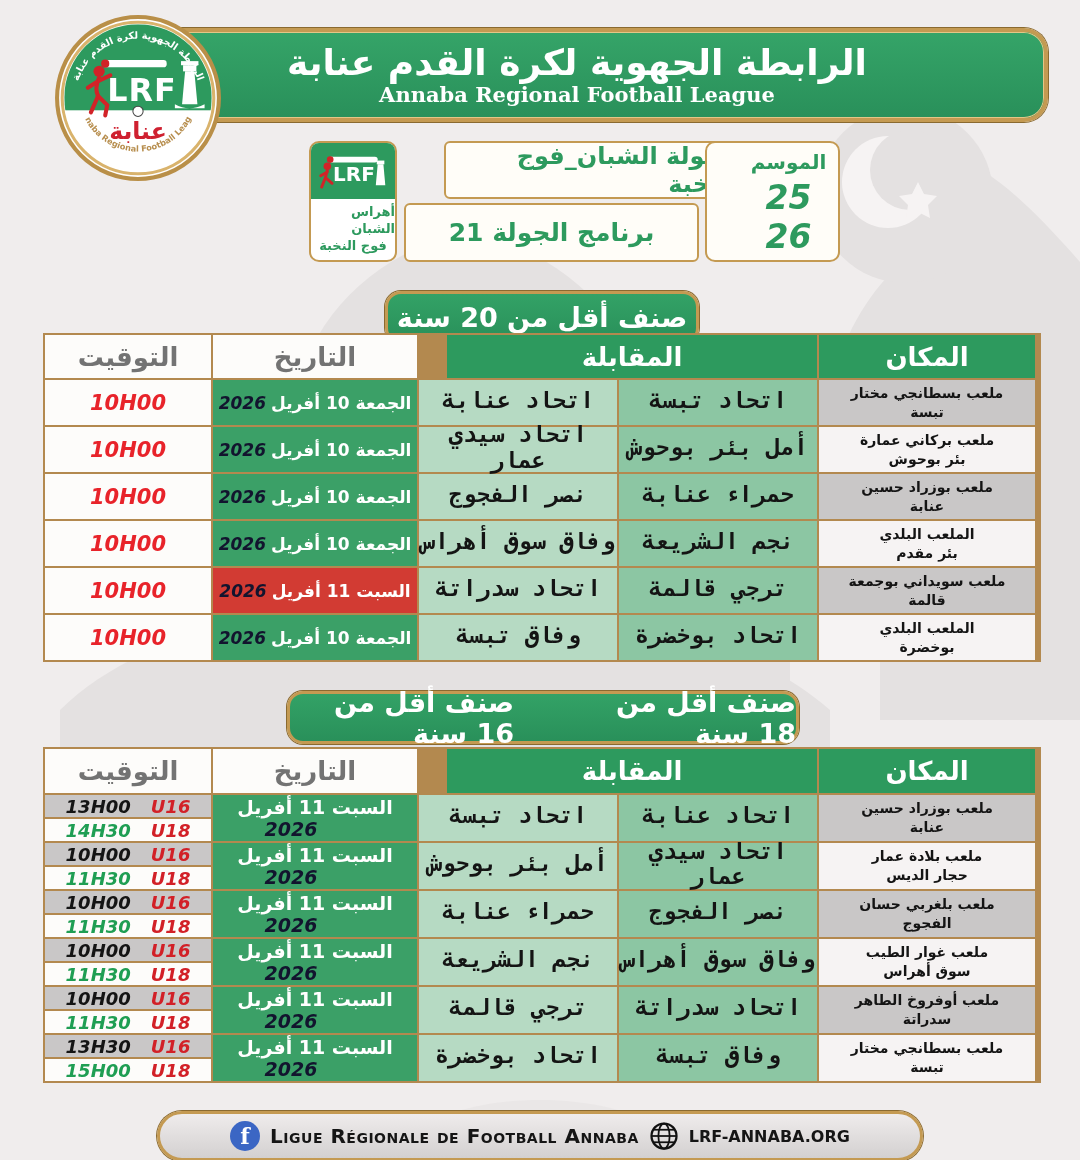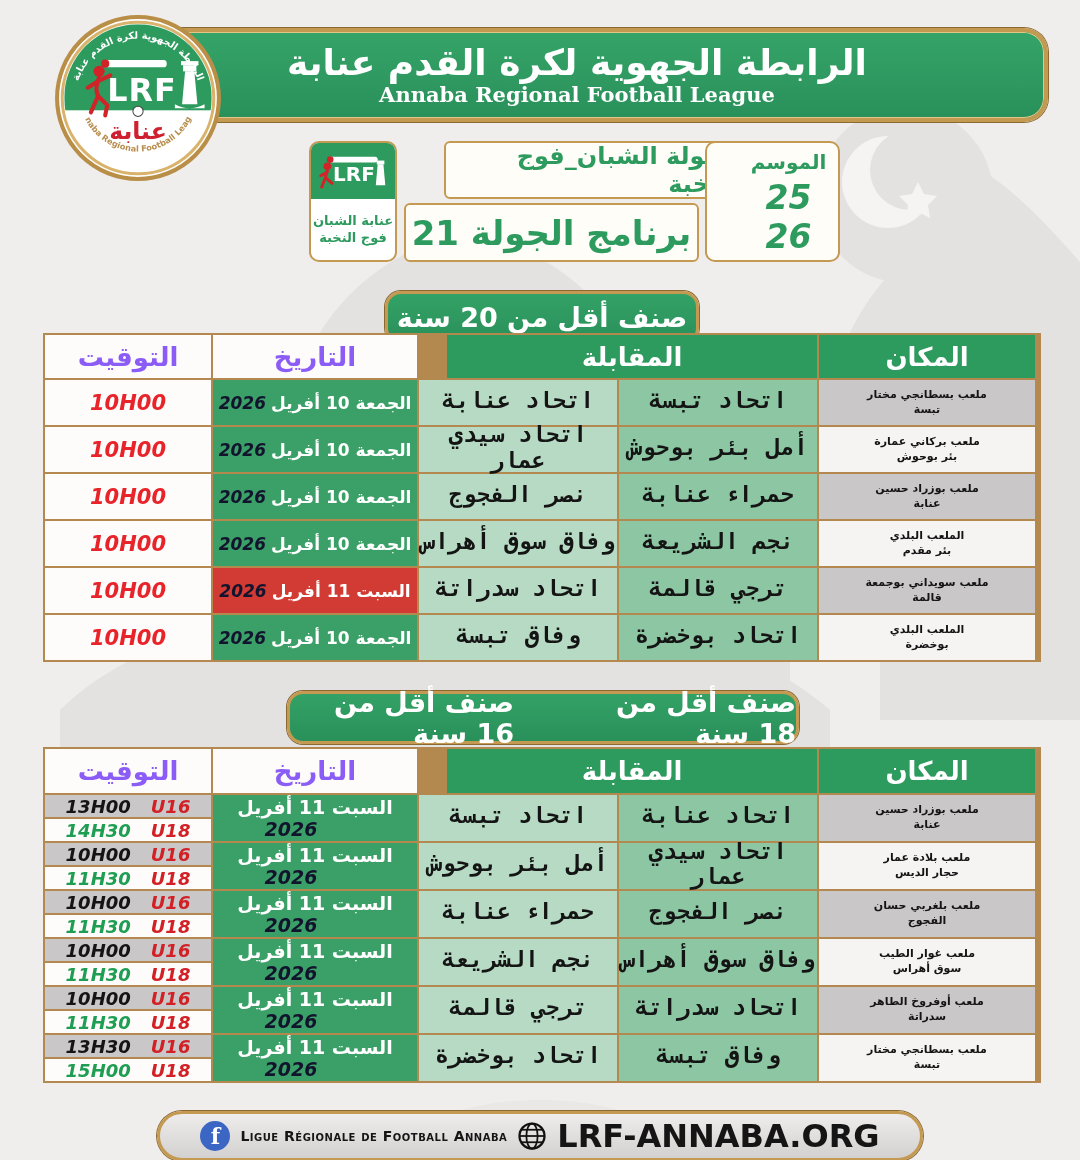--- a/index.html
+++ b/index.html
@@ -20,71 +20,71 @@
 
   
   .badge{position:absolute;left:309px;top:141px;width:84px;height:117px;z-index:1;background:#fff;
     border:2px solid #c49a52;border-radius:10px;overflow:hidden;display:flex;flex-direction:column;}
   .badge-top{height:56px;background:#2d9a5e;display:flex;align-items:center;justify-content:center;}
   .badge-bot{flex:1;display:flex;flex-direction:column;align-items:center;justify-content:center;
     color:#2d9a5e;font-weight:bold;font-size:13px;line-height:1.3;direction:rtl;}
   .box{position:absolute;z-index:1;background:#fffdf8;border:2px solid #c49a52;border-radius:6px;
     display:flex;align-items:center;justify-content:center;color:#2d9a5e;font-weight:bold;direction:rtl;}
   .box1{left:404px;top:141px;width:291px;height:54px;font-size:24px;margin-left:40px;}
-  .box2{left:404px;top:203px;width:291px;height:55px;font-size:34px;}
+  .box2{left:404px;top:203px;width:291px;height:55px;font-size:25px;}
   .season{position:absolute;left:705px;top:141px;width:99px;height:117px;z-index:1;background:#fffdf8;
     border:2px solid #c49a52;border-radius:10px;display:flex;flex-direction:column;align-items:center;
     justify-content:space-evenly;color:#2d9a5e;font-weight:bold;padding-left:32px;}
   .season .sl{font-size:20px;}
   .season .sy{font-size:33px;line-height:1;font-style:italic;}
 
   
   .pill{position:absolute;z-index:1;background:linear-gradient(#33a266,#29905a);border:3px solid #c49a52;
     border-radius:16px;box-shadow:0 0 0 1px #8a6a30;color:#fff;font-weight:bold;font-size:27px;
     display:flex;align-items:center;justify-content:center;direction:rtl;}
   .pill1{left:385px;top:279px;width:308px;height:47px;margin-top:12px;}
   .pill2{left:287px;top:691px;width:506px;height:47px;gap:58px;}
 
   
   .sched{position:absolute;left:43px;width:994px;z-index:1;background:#b3894f;padding:2px;
     display:grid;grid-template-columns:166px 204px 198px 198px 216px;gap:2px;}
   .t1{top:333px;grid-template-rows:43px repeat(6,45px);}
   .t2{top:747px;grid-template-rows:44px repeat(6,46px);}
   .hc{display:flex;align-items:center;justify-content:center;font-weight:bold;font-size:26px;direction:rtl;}
-  .hc-white{background:#fdfcfa;color:#8b5cf6;}
+  .hc-white{background:#fdfcfa;color:#737373;}
   .hc-green{background:#2d9a5e;color:#fff;}
   .hc-match{grid-column:3/5;margin-left:28px;}
   .cell{display:flex;align-items:center;justify-content:center;}
   .c-time{background:#fdfcfa;color:#e8232a;font-weight:bold;font-style:italic;font-size:21px;}
   .c-date{background:#3ba067;color:#fff;font-weight:bold;font-size:17px;direction:rtl;gap:5px;text-align:center;}
   .c-date .y{color:#12142e;font-style:italic;}
   .c-date.red{background:#d23b33;}
   .c-away{background:#b6dac3;}
   .c-home{background:#8cc6a3;}
   .c-away,.c-home{color:#141414;font-weight:bold;font-size:23px;direction:rtl;text-align:center;line-height:1.1;font-family:Liberation Mono, monospace;}
-  .c-venue{background:#f6f3f3;color:#141414;font-weight:bold;font-size:11px;direction:rtl;
+  .c-venue{background:#f6f3f3;color:#141414;font-weight:bold;font-size:14px;direction:rtl;
     flex-direction:column;line-height:1.35;text-align:center;}
   .c-venue.shade{background:#c9c7c7;}
   .c-time2{background:#a3a3a3;flex-direction:column;padding:0;align-items:stretch;}
   .half{flex:1;display:flex;align-items:center;justify-content:center;gap:20px;direction:ltr;
     font-weight:bold;font-style:italic;font-size:18px;}
   .half .cat{color:#d22027;}
   .half.u16{background:#c9c7c7;color:#141414;border-bottom:2px solid #b3894f;}
   .half.u18{background:#fdfcfa;color:#1f9e53;}
   .t2 .c-date{flex-direction:column;gap:0;font-size:19px;}
   .t2 .c-date .y{transform:translateX(-24px);}
 
   
   .footer{position:absolute;left:50%;top:1111px;transform:translateX(-50%);width:760px;height:44px;z-index:1;
     background:linear-gradient(#efecec,#d3d0d0);border:3px solid #c49a52;border-radius:26px;
     box-shadow:0 0 0 1px #8a6a30;display:flex;align-items:center;justify-content:center;gap:10px;color:#151515;}
   .fb{width:30px;height:30px;border-radius:50%;background:#3b66c4;color:#fff;display:flex;align-items:center;
     justify-content:center;font-weight:bold;font-size:22px;font-family:"DejaVu Serif",serif;}
-  .fbl{font-variant:small-caps;font-weight:bold;font-size:14px;letter-spacing:.5px;white-space:nowrap;}
-  .site{font-weight:bold;font-size:32px;white-space:nowrap;}
+  .fbl{font-variant:small-caps;font-weight:bold;font-size:20px;letter-spacing:.5px;white-space:nowrap;}
+  .site{font-weight:bold;font-size:16px;white-space:nowrap;}
 </style>
 </head>
 <body>
 
 <div class="page">
 
   <svg class="wm" width="1080" height="1160" viewBox="0 0 1080 1160">
     <g fill="#e4e1e1">
       <path d="M468 230 C 360 258 300 330 288 428 L652 428 C 640 330 578 258 468 230 Z"></path>
       <rect x="188" y="428" width="564" height="118"></rect>
@@ -163,21 +163,21 @@
           <path d="M13 24 L6 28"></path>
         </g>
         <text x="41" y="34" text-anchor="middle" font-size="21" font-weight="bold" fill="#fff">LRF</text>
         <g fill="#fff">
           <polygon points="66,16 72,16 74,38 64,38"></polygon>
           <rect x="65" y="12" width="8" height="4"></rect>
         </g>
       </svg>
     </div>
     <div class="badge-bot">
-      <span>عنابة الشبان</span>
+      <span>أهراس الشبان</span>
       <span>فوج النخبة</span>
     </div>
   </div>
 
   <div class="box box1">
     <span>بطولة الشبان_فوج النخبة</span>
   </div>
   <div class="box box2">
     <span>برنامج الجولة 21</span>
   </div>

